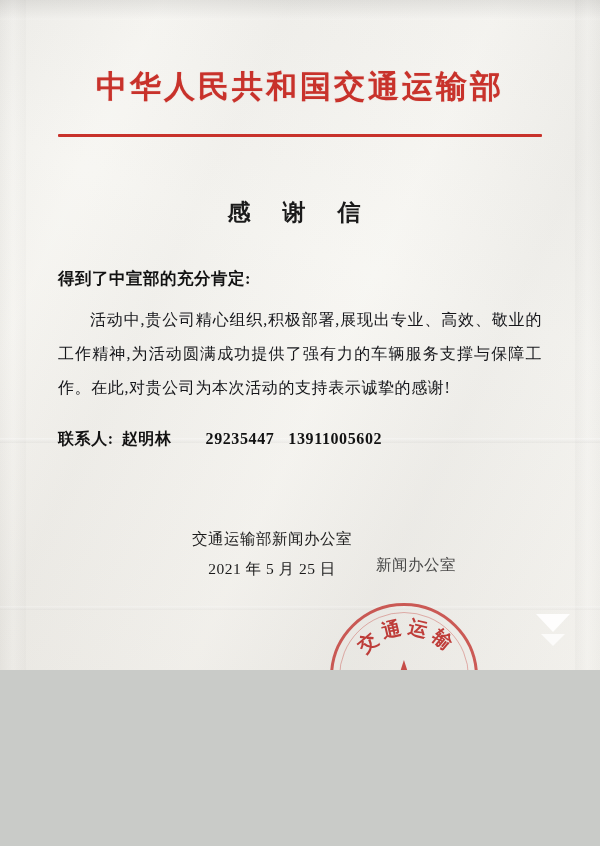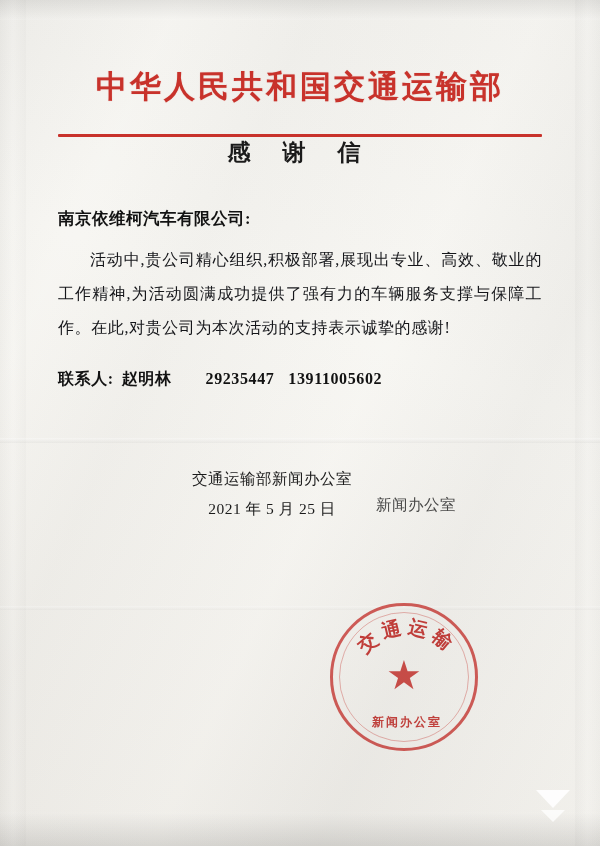--- a/index.html
+++ b/index.html
@@ -9,21 +9,21 @@
   body {
     width: 600px;
     height: 846px;
     background: #c9cbc8;
     font-family: "Liberation Serif", serif;
     overflow: hidden;
   }
   .page {
     position: relative;
     width: 600px;
-    height: 846px;
+    height: 670px;
     background:
       linear-gradient(115deg, rgba(0,0,0,0.035) 0%, rgba(255,255,255,0.05) 18%, rgba(0,0,0,0.02) 32%, rgba(255,255,255,0.06) 55%, rgba(0,0,0,0.03) 72%, rgba(255,255,255,0.04) 100%),
       linear-gradient(200deg, #f2f1ed 0%, #f7f6f2 40%, #eeece7 100%);
     overflow: hidden;
   }
   
   .crease {
     position: absolute;
     background: linear-gradient(90deg, rgba(0,0,0,0.045), rgba(255,255,255,0.18), rgba(0,0,0,0.03));
     pointer-events: none;
@@ -63,20 +63,21 @@
     background: #c8322b;
     border-radius: 1px;
   }
 
   .doc-title {
     text-align: center;
     font-size: 23px;
     font-weight: bold;
     letter-spacing: 12px;
     color: #1b1b1b;
+    margin-top: 60px;
     font-family: "DejaVu Serif", "Liberation Serif", serif;
   }
 
   .salutation {
     margin-top: 40px;
     font-size: 16.5px;
     font-weight: bold;
     color: #121212;
     letter-spacing: 0.5px;
   }
@@ -209,21 +210,21 @@
   <div class="crease c5"></div>
   <div class="crease c6"></div>
 
   <div class="content">
 
     <div class="letterhead">中华人民共和国交通运输部</div>
     <div class="rule"></div>
 
     <div class="doc-title">感 谢 信</div>
 
-    <div class="salutation">南京依维柯汽车有限公司:</div>
+    <div class="salutation">得到了中宣部的充分肯定:</div>
 
     <div class="para">活动中,贵公司精心组织,积极部署,展现出专业、高效、敬业的工作精神,为活动圆满成功提供了强有力的车辆服务支撑与保障工作。在此,对贵公司为本次活动的支持表示诚挚的感谢!</div>
 
     <div class="contact">
       <span class="lbl">联系人:</span><span>赵明林</span><span class="num1">29235447</span><span class="num2">13911005602</span>
     </div>
 
     <div class="signature">
       <div>交通运输部新闻办公室</div>
       <div>2021 年 5 月 25 日</div>

